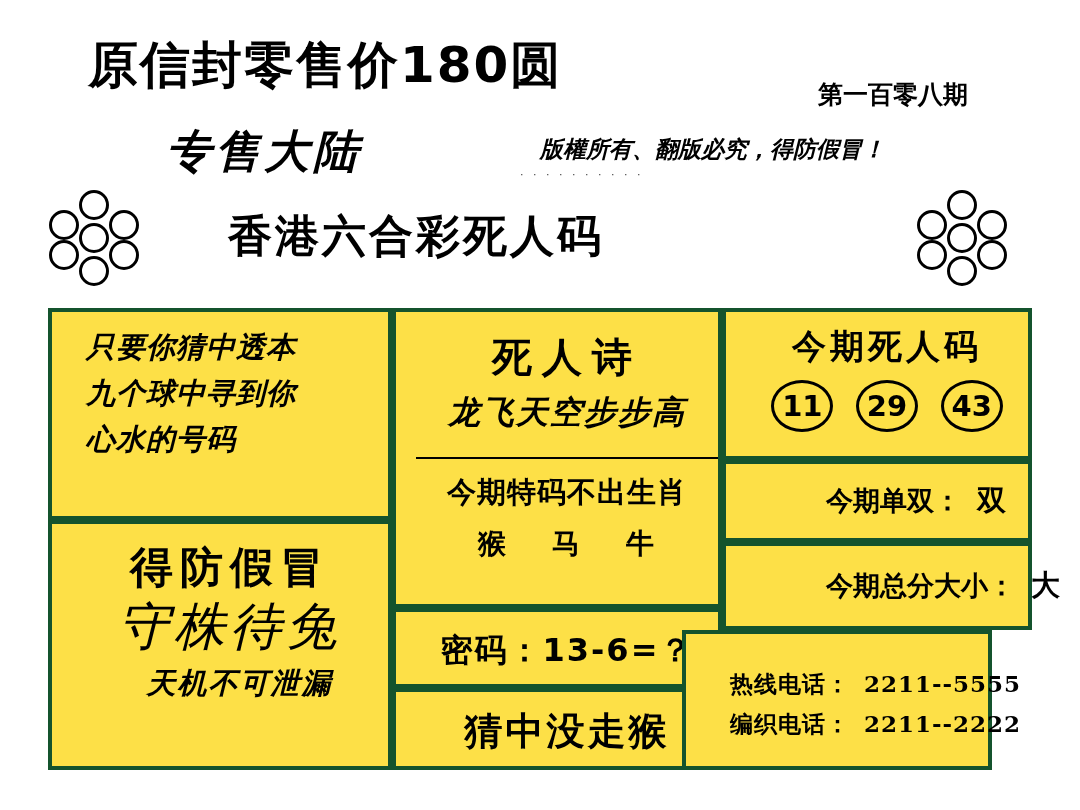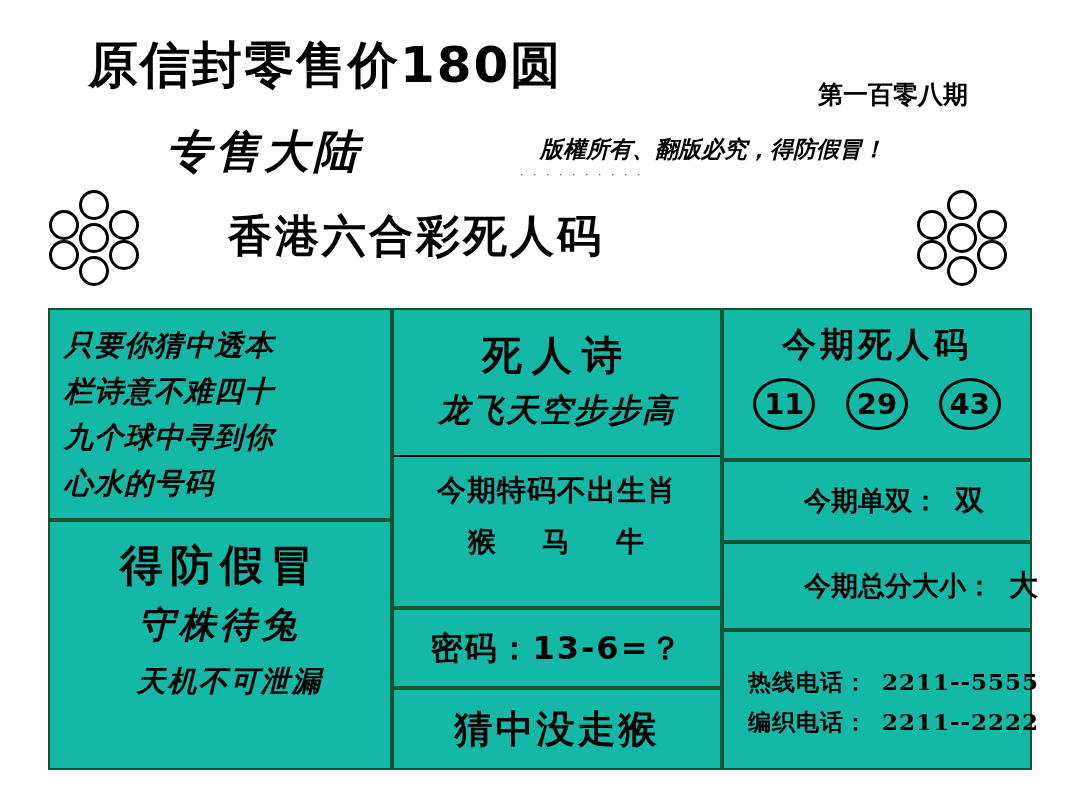--- a/index.html
+++ b/index.html
@@ -100,23 +100,24 @@
   
   .grid {
     position: absolute;
     left: 48px;
     top: 308px;
     width: 984px;
     height: 462px;
   }
   .cell {
     position: absolute;
-    border: 2px solid #14532d;
+    border: 4px solid #14532d;
     box-sizing: border-box;
-    background: #14b8a6;
+    background: #fde047;
+    padding-left: 20px;
   }
 
   
   .c-left-top {
     left: 0; top: 0; width: 344px; height: 212px;
   }
   .c-left-bottom {
     left: 0; top: 212px; width: 344px; height: 250px;
   }
   
@@ -133,21 +134,21 @@
   .c-right-1 {
     left: 674px; top: 0; width: 310px; height: 152px;
   }
   .c-right-2 {
     left: 674px; top: 152px; width: 310px; height: 82px;
   }
   .c-right-3 {
     left: 674px; top: 234px; width: 310px; height: 88px;
   }
   .c-right-4 {
-    left: 674px; top: 322px; width: 310px; height: 140px;
+    left: 634px; top: 322px; width: 310px; height: 140px;
   }
 
   
   .lt-lines {
     padding: 12px 10px 0 14px;
   }
   .lt-lines div {
     font-size: 29px;
     font-weight: bold;
     font-style: italic;
@@ -162,22 +163,22 @@
     padding-top: 14px;
   }
   .lb-big {
     font-size: 43px;
     font-weight: bold;
     letter-spacing: 7px;
     line-height: 58px;
     white-space: nowrap;
   }
   .lb-mid {
-    font-size: 36px;
-    font-weight: bold;
+    font-size: 51px;
+    font-weight: normal;
     font-style: italic;
     letter-spacing: 5px;
     line-height: 62px;
     white-space: nowrap;
   }
   .lb-small {
     font-size: 29px;
     font-weight: bold;
     font-style: italic;
     letter-spacing: 2px;
@@ -336,21 +337,20 @@
     <div class="ball" style="left:3px;  top:50px;"></div>
     <div class="ball" style="left:63px; top:50px;"></div>
     <div class="ball" style="left:33px; top:66px;"></div>
   </div>
 
   <div class="grid">
 
     <div class="cell c-left-top">
       <div class="lt-lines">
         <div>只要你猜中透本</div>
-        <div>栏诗意不难四十</div>
         <div>九个球中寻到你</div>
         <div>心水的号码</div>
       </div>
     </div>
 
     <div class="cell c-left-bottom">
       <div class="lb-inner">
         <div class="lb-big">得防假冒</div>
         <div class="lb-mid">守株待兔</div>
         <div class="lb-small">天机不可泄漏</div>

